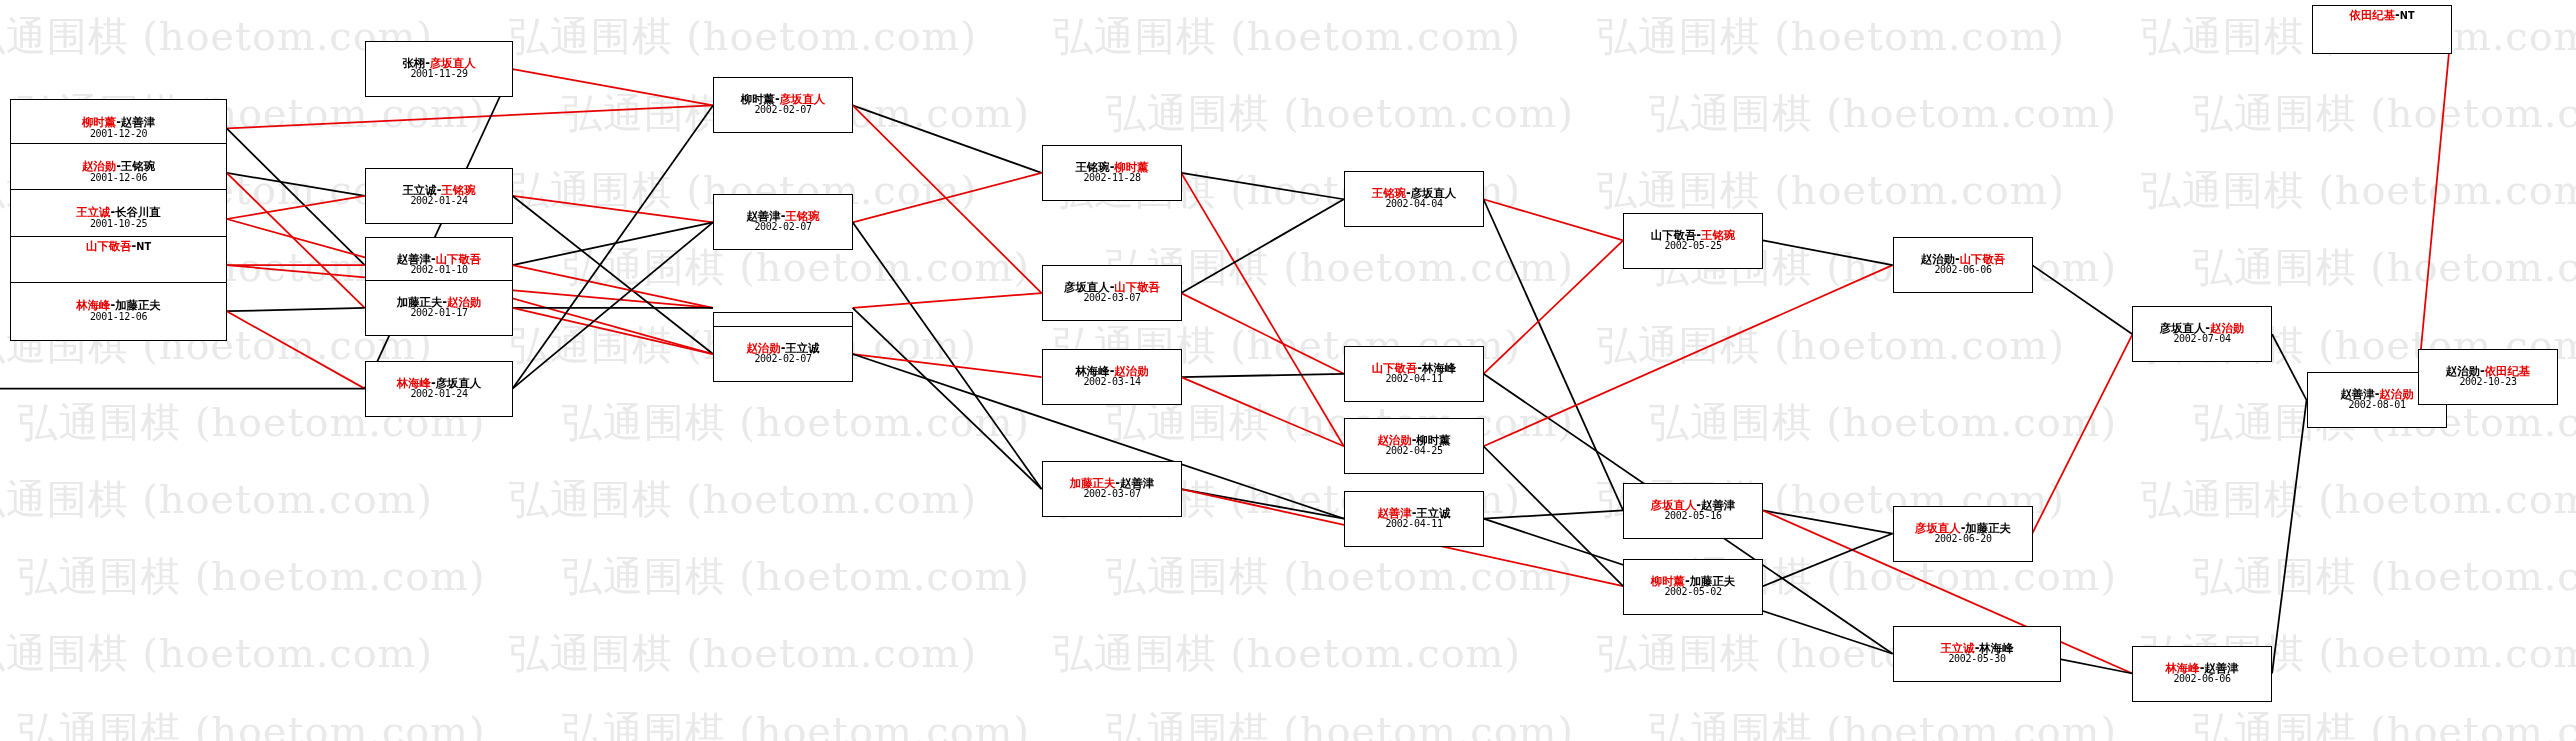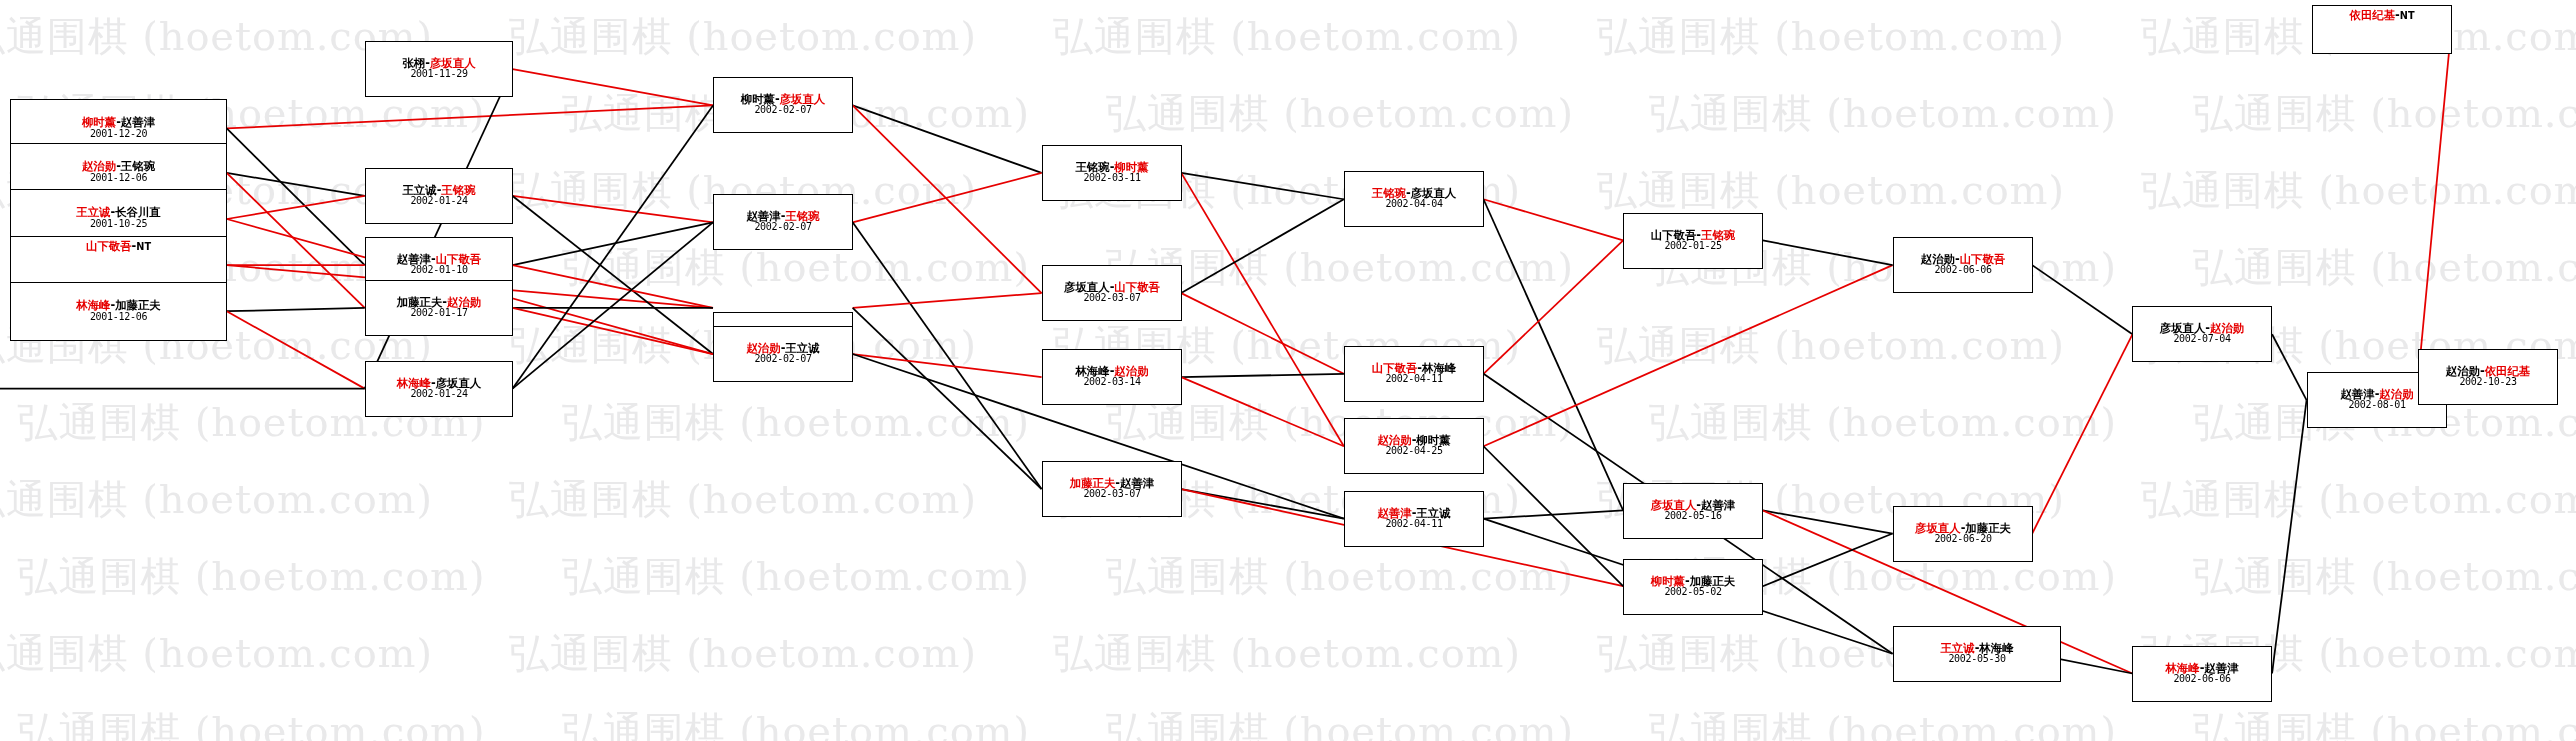--- a/index.html
+++ b/index.html
@@ -229,21 +229,21 @@
       <div class="node" style="left: 713px; top: 280px; width: 140px; height: 56px; margin-top: 32px;">
         <div class="players"><span>加藤正夫</span><span class="sep">-</span><span class="w">山下敬吾</span></div>
         <div class="date">2002-02-21</div>
       </div>
       <div class="node" style="left: 713px; top: 326px; width: 140px; height: 56px;">
         <div class="players"><span class="w">赵治勋</span><span class="sep">-</span><span>王立诚</span></div>
         <div class="date">2002-02-07</div>
       </div>
       <div class="node" style="left: 1042px; top: 145px; width: 140px; height: 56px;">
         <div class="players"><span>王铭琬</span><span class="sep">-</span><span class="w">柳时薰</span></div>
-        <div class="date">2002-03-11</div>
+        <div class="date">2002-11-28</div>
       </div>
       <div class="node" style="left: 1042px; top: 265px; width: 140px; height: 56px;">
         <div class="players"><span>彦坂直人</span><span class="sep">-</span><span class="w">山下敬吾</span></div>
         <div class="date">2002-03-07</div>
       </div>
       <div class="node" style="left: 1042px; top: 349px; width: 140px; height: 56px;">
         <div class="players"><span>林海峰</span><span class="sep">-</span><span class="w">赵治勋</span></div>
         <div class="date">2002-03-14</div>
       </div>
       <div class="node" style="left: 1042px; top: 461px; width: 140px; height: 56px;">
@@ -261,21 +261,21 @@
       <div class="node" style="left: 1344px; top: 418px; width: 140px; height: 56px;">
         <div class="players"><span class="w">赵治勋</span><span class="sep">-</span><span>柳时薰</span></div>
         <div class="date">2002-04-25</div>
       </div>
       <div class="node" style="left: 1344px; top: 491px; width: 140px; height: 56px;">
         <div class="players"><span class="w">赵善津</span><span class="sep">-</span><span>王立诚</span></div>
         <div class="date">2002-04-11</div>
       </div>
       <div class="node" style="left: 1623px; top: 213px; width: 140px; height: 56px;">
         <div class="players"><span>山下敬吾</span><span class="sep">-</span><span class="w">王铭琬</span></div>
-        <div class="date">2002-01-25</div>
+        <div class="date">2002-05-25</div>
       </div>
       <div class="node" style="left: 1623px; top: 483px; width: 140px; height: 56px;">
         <div class="players"><span class="w">彦坂直人</span><span class="sep">-</span><span>赵善津</span></div>
         <div class="date">2002-05-16</div>
       </div>
       <div class="node" style="left: 1623px; top: 559px; width: 140px; height: 56px;">
         <div class="players"><span class="w">柳时薰</span><span class="sep">-</span><span>加藤正夫</span></div>
         <div class="date">2002-05-02</div>
       </div>
       <div class="node" style="left: 1893px; top: 626px; width: 168px; height: 56px;">

